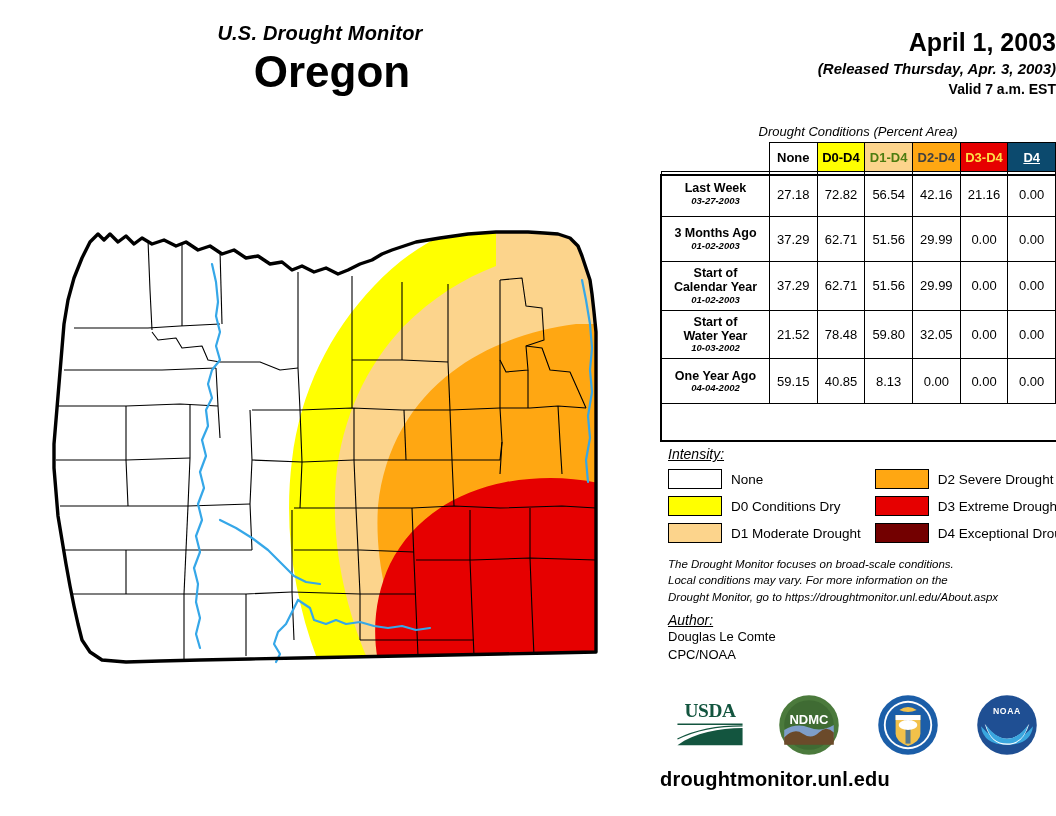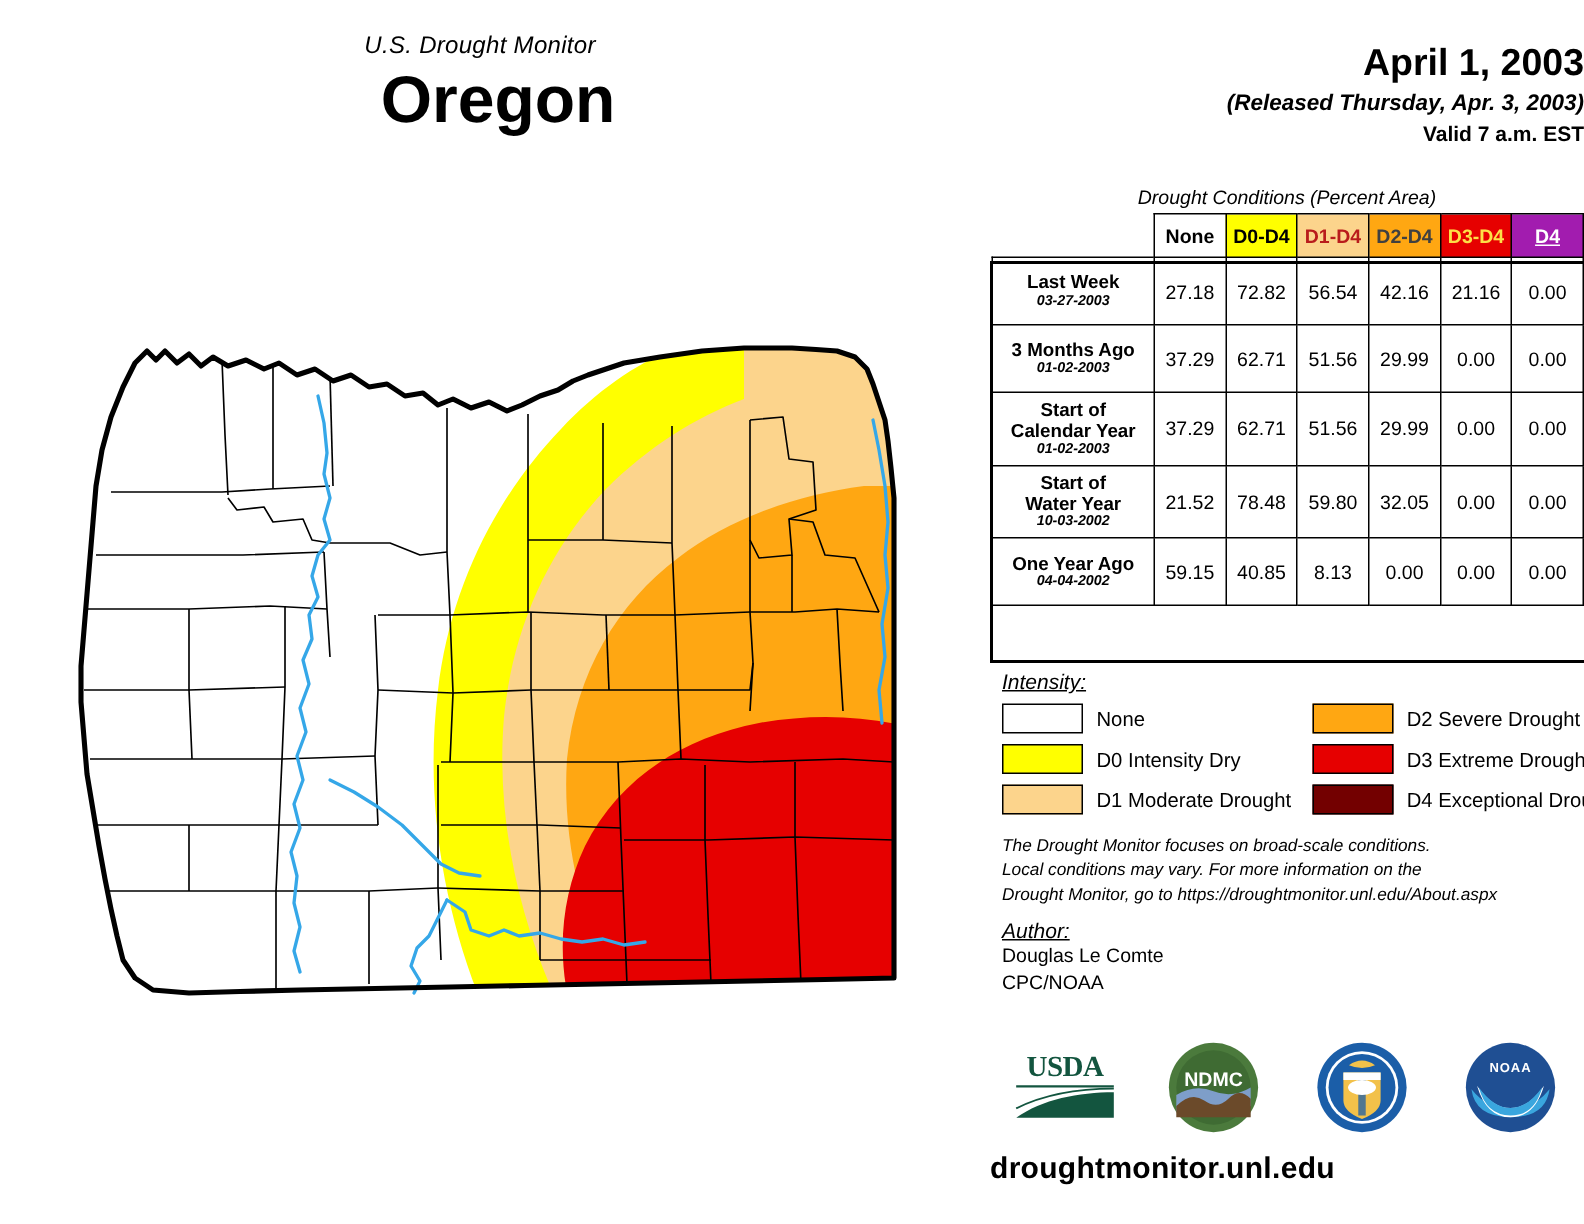--- a/index.html
+++ b/index.html
@@ -2,21 +2,21 @@
 <html><head>
 <meta charset="utf-8">
 <title>U.S. Drought Monitor - Oregon</title>
 <style>
   html,body{margin:0;padding:0;background:#ffffff;}
   body{width:1056px;height:816px;position:relative;overflow:hidden;
        font-family:"Liberation Sans","DejaVu Sans",sans-serif;color:#000;}
 
   
   #title-block{position:absolute;left:0;top:22px;width:640px;text-align:center;}
-  #dm-title{font-size:16px;font-weight:normal;font-style:italic;letter-spacing:.2px;}
+  #dm-title{font-size:20px;font-weight:bold;font-style:italic;letter-spacing:.2px;}
   #state-title{font-size:44px;font-weight:bold;margin-top:4px;line-height:1.05;margin-left:24px;}
 
   
   #right-header{position:absolute;left:660px;top:28px;width:396px;text-align:right;}
   #date-line{font-size:25px;font-weight:bold;}
   #release-line{font-size:15px;font-weight:bold;font-style:italic;margin-top:3px;}
   #valid-line{font-size:14px;font-weight:bold;margin-top:4px;}
 
   
   #table-caption{position:absolute;left:660px;top:124px;width:396px;text-align:center;
@@ -78,24 +78,24 @@
   <div id="valid-line">Valid 7 a.m. EST</div>
 </div>
 
 <div id="table-caption">Drought Conditions (Percent Area)</div>
 <table id="drought-table">
   <thead>
       <tr>
     <th class="corner"></th>
   <th class="hc" style="background: rgb(255, 255, 255); color: rgb(0, 0, 0);">None</th>
         <th class="hc" style="background: rgb(255, 255, 0); color: rgb(0, 0, 0);">D0-D4</th>
-        <th class="hc" style="background: rgb(252, 212, 140); color: #b91c1c;">D1-D4</th>
+        <th class="hc" style="background: rgb(252, 212, 140); color: #4d7c0f;">D1-D4</th>
         <th class="hc" style="background: rgb(255, 167, 18); color: #404040;">D2-D4</th>
         <th class="hc" style="background: rgb(230, 0, 0); color: #fde047;">D3-D4</th>
-        <th class="hc" style="background: #a21caf; color: rgb(255, 255, 255); text-decoration: underline;">D4</th>
+        <th class="hc" style="background: #0c4a6e; color: rgb(255, 255, 255); text-decoration: underline;">D4</th>
       </tr>
     </thead>
   <tbody>
       <tr class="tall">
         <td class="rowlab">
           <span class="rl-main">Last Week</span>
           <span class="rl-date">03-27-2003</span>
         </td>
         <td class="val">27.18</td>
         <td class="val">72.82</td>
@@ -164,21 +164,21 @@
       <div class="legend-item">
         <span class="swatch" style="background: rgb(255, 255, 255);"></span>
         <span class="legend-label">None</span>
       </div>
       <div class="legend-item">
         <span class="swatch" style="background: rgb(255, 167, 18);"></span>
         <span class="legend-label">D2 Severe Drought</span>
       </div>
       <div class="legend-item">
         <span class="swatch" style="background: rgb(255, 255, 0);"></span>
-        <span class="legend-label">D0 Intensity Dry</span>
+        <span class="legend-label">D0 Conditions Dry</span>
       </div>
       <div class="legend-item">
         <span class="swatch" style="background: rgb(230, 0, 0);"></span>
         <span class="legend-label">D3 Extreme Drought</span>
       </div>
       <div class="legend-item">
         <span class="swatch" style="background: rgb(252, 212, 140);"></span>
         <span class="legend-label">D1 Moderate Drought</span>
       </div>
       <div class="legend-item">

